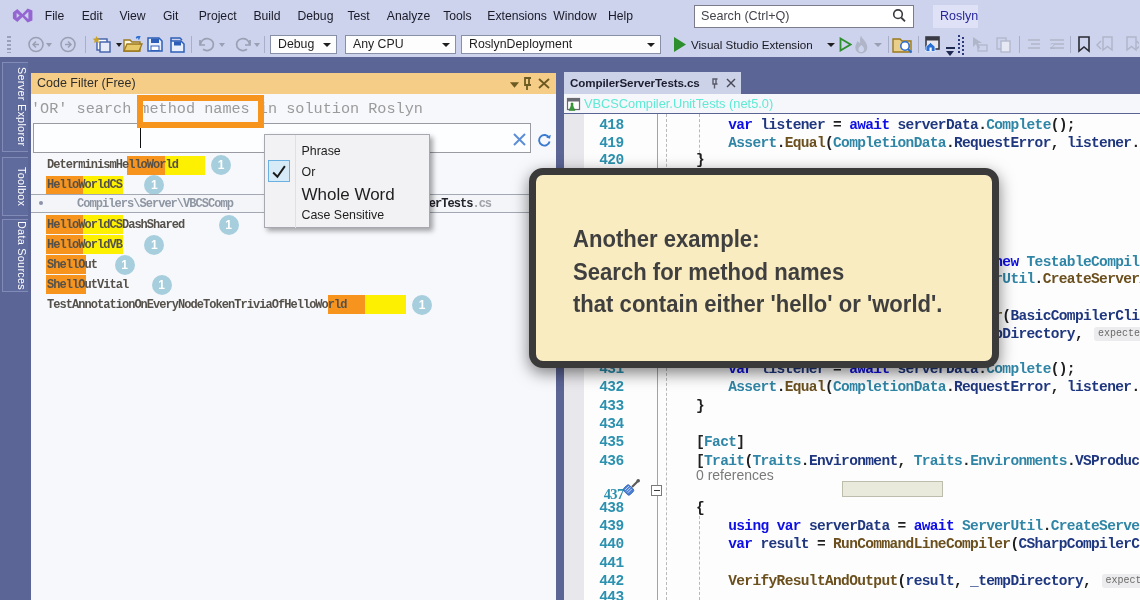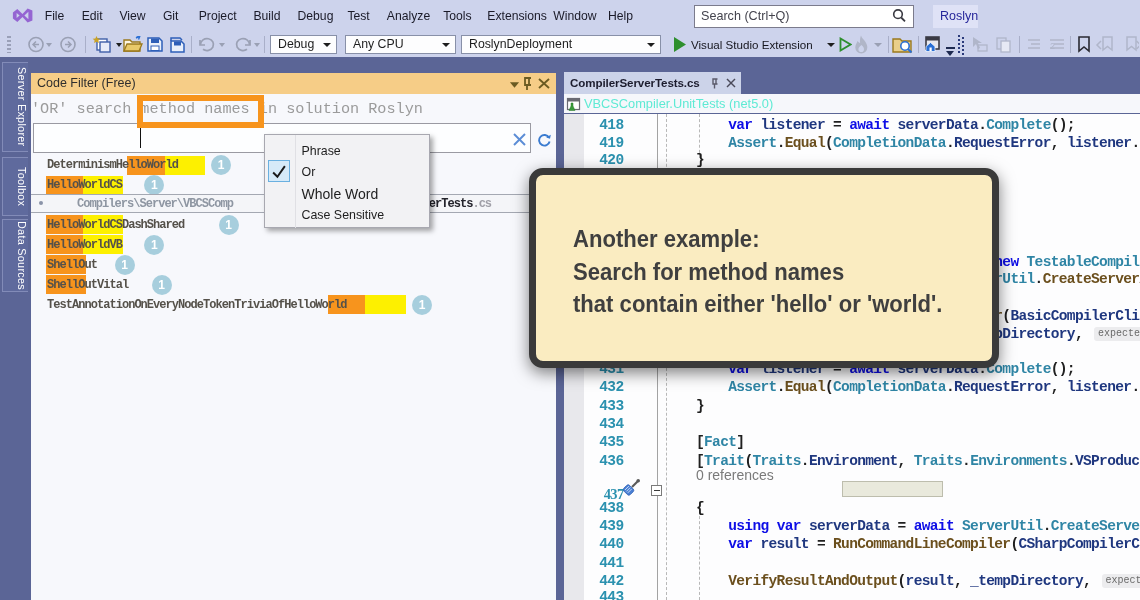--- a/index.html
+++ b/index.html
@@ -279,21 +279,21 @@
       <line x1="3" y1="11.5" x2="8.5" y2="11.5"></line>
       <line x1="3" y1="13.5" x2="8.5" y2="13.5"></line>
     </g>
   </svg>
 <div class="abs" style="left:651px;top:484.7px;width:11px;height:11px;background:#fff;border:1px solid #7a7a7a;"></div>
 <div class="abs" style="left:653.5px;top:489.6px;width:6px;height:1.4px;background:#3a3a3a;"></div>
 <div class="abs" style="left:264px;top:134px;width:165.5px;height:94px;background:#f2f2f4;border:1px solid #a8a8b0;box-shadow:3px 3px 5px rgba(0,0,0,0.35);z-index:40;">
 <div class="abs" style="left:29.5px;top:0;width:1px;height:92.5px;background:#e0e0e4;"></div>
 <div class="abs" style="left:36.5px;top:5.5px;height:21.5px;line-height:21.5px;font-size:12.4px;color:#1e1e1e;">Phrase</div>
 <div class="abs" style="left:36.5px;top:27.0px;height:21.5px;line-height:21.5px;font-size:12.4px;color:#1e1e1e;">Or</div>
-<div class="abs" style="left:36.5px;top:48.5px;height:21.5px;line-height:21.5px;font-size:14px;color:#1e1e1e;">Whole Word</div>
+<div class="abs" style="left:36.5px;top:48.5px;height:21.5px;line-height:21.5px;font-size:17px;color:#1e1e1e;">Whole Word</div>
 <div class="abs" style="left:36.5px;top:70.0px;height:21.5px;line-height:21.5px;font-size:12.4px;color:#1e1e1e;">Case Sensitive</div>
 <div class="abs" style="left:2.5px;top:25px;width:22px;height:22px;background:#d6eaf8;border:1.5px solid #6ab0e0;"></div>
 <svg class="abs" style="left:6px;top:28.5px" width="16" height="16" viewBox="0 0 15 15">
       <path d="M2 8 L6 12 L13 2" fill="none" stroke="#1a1a1a" stroke-width="1.8"></path>
     </svg>
 </div>
 <div class="abs" style="left:529px;top:168px;width:470px;height:200px;background:#faecc1;border:7px solid #3a3a3a;border-radius:14px;box-shadow:0 5px 16px rgba(0,0,0,0.5);z-index:50;"></div>
 <div class="abs" style="left:573px;top:223px;z-index:51;font-size:24px;font-weight:bold;color:#3f3f3f;line-height:32.6px;transform:scaleX(0.92);transform-origin:left top;white-space:pre;">Another example:
 Search for method names
 that contain either 'hello' or 'world'.</div>

